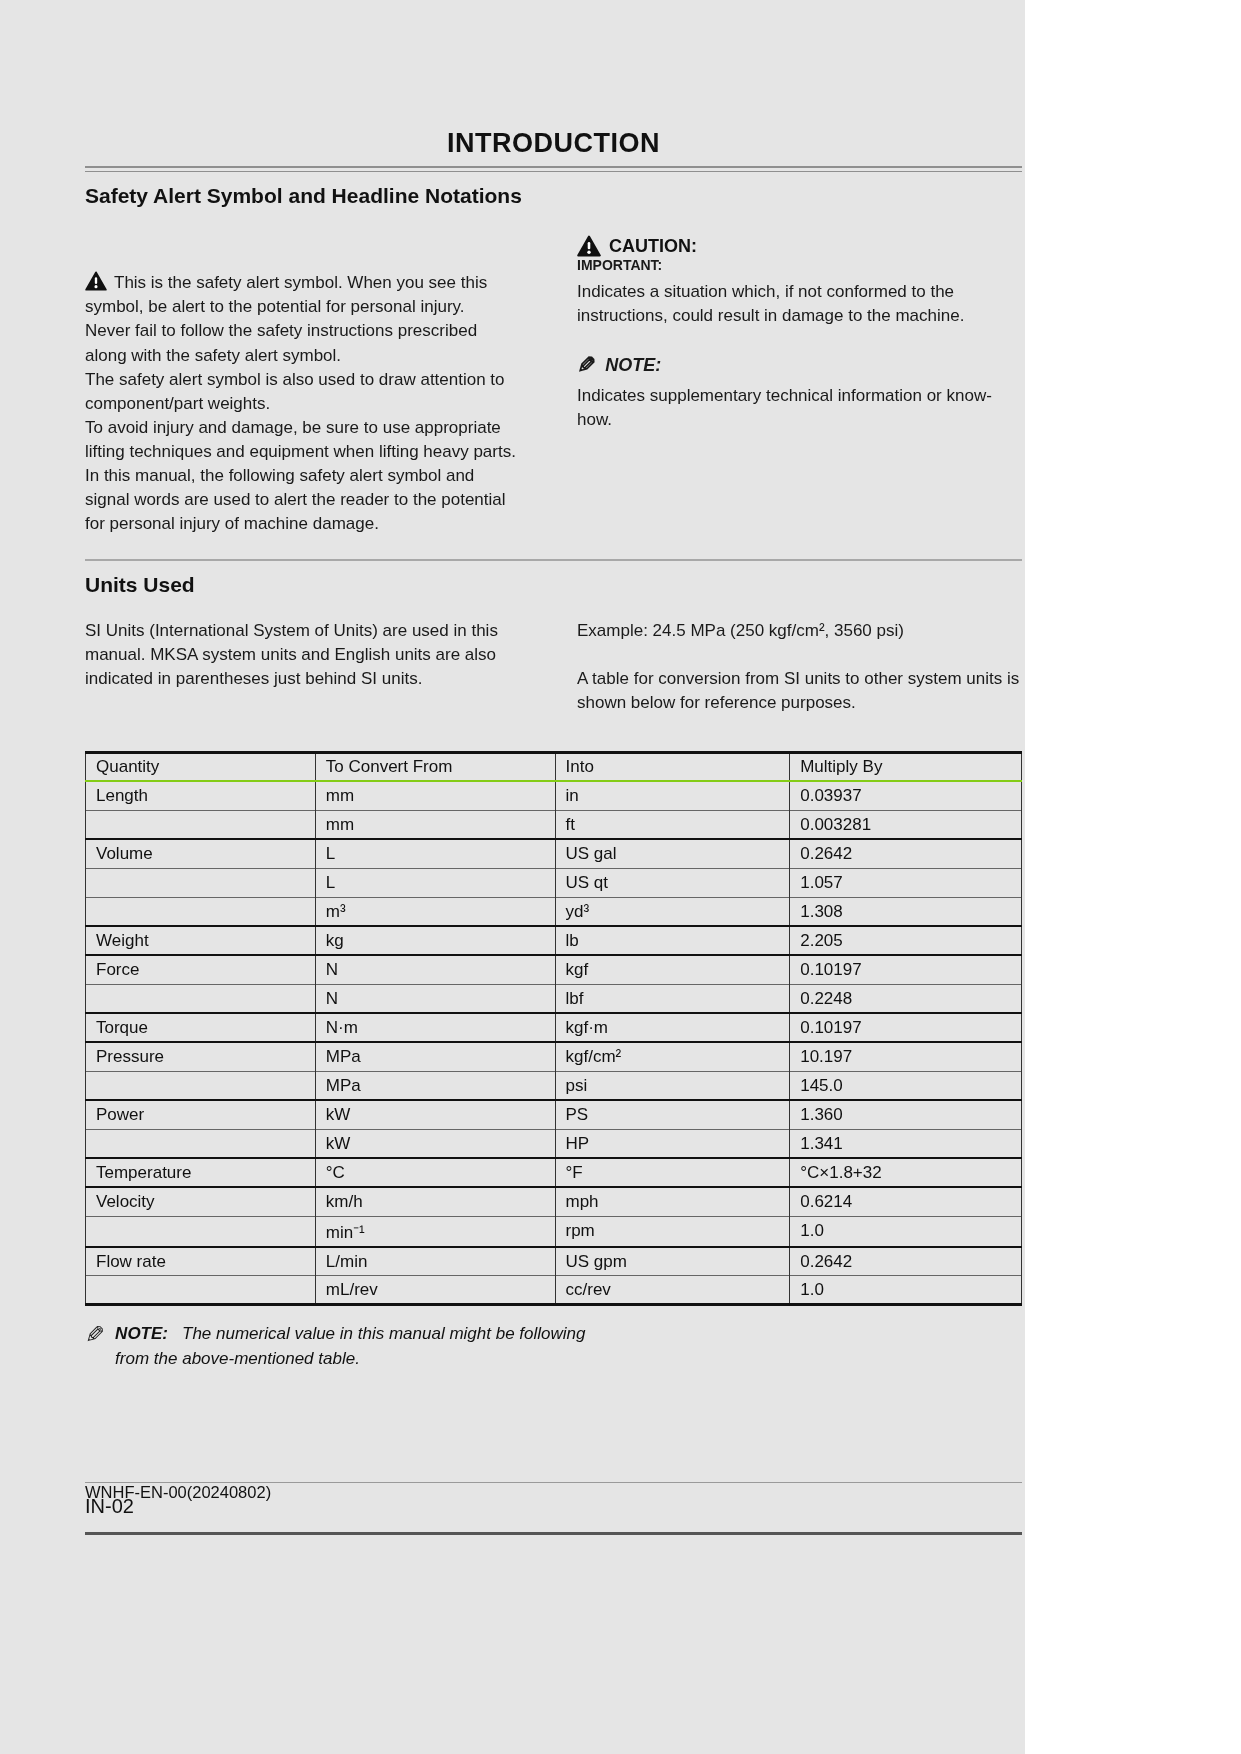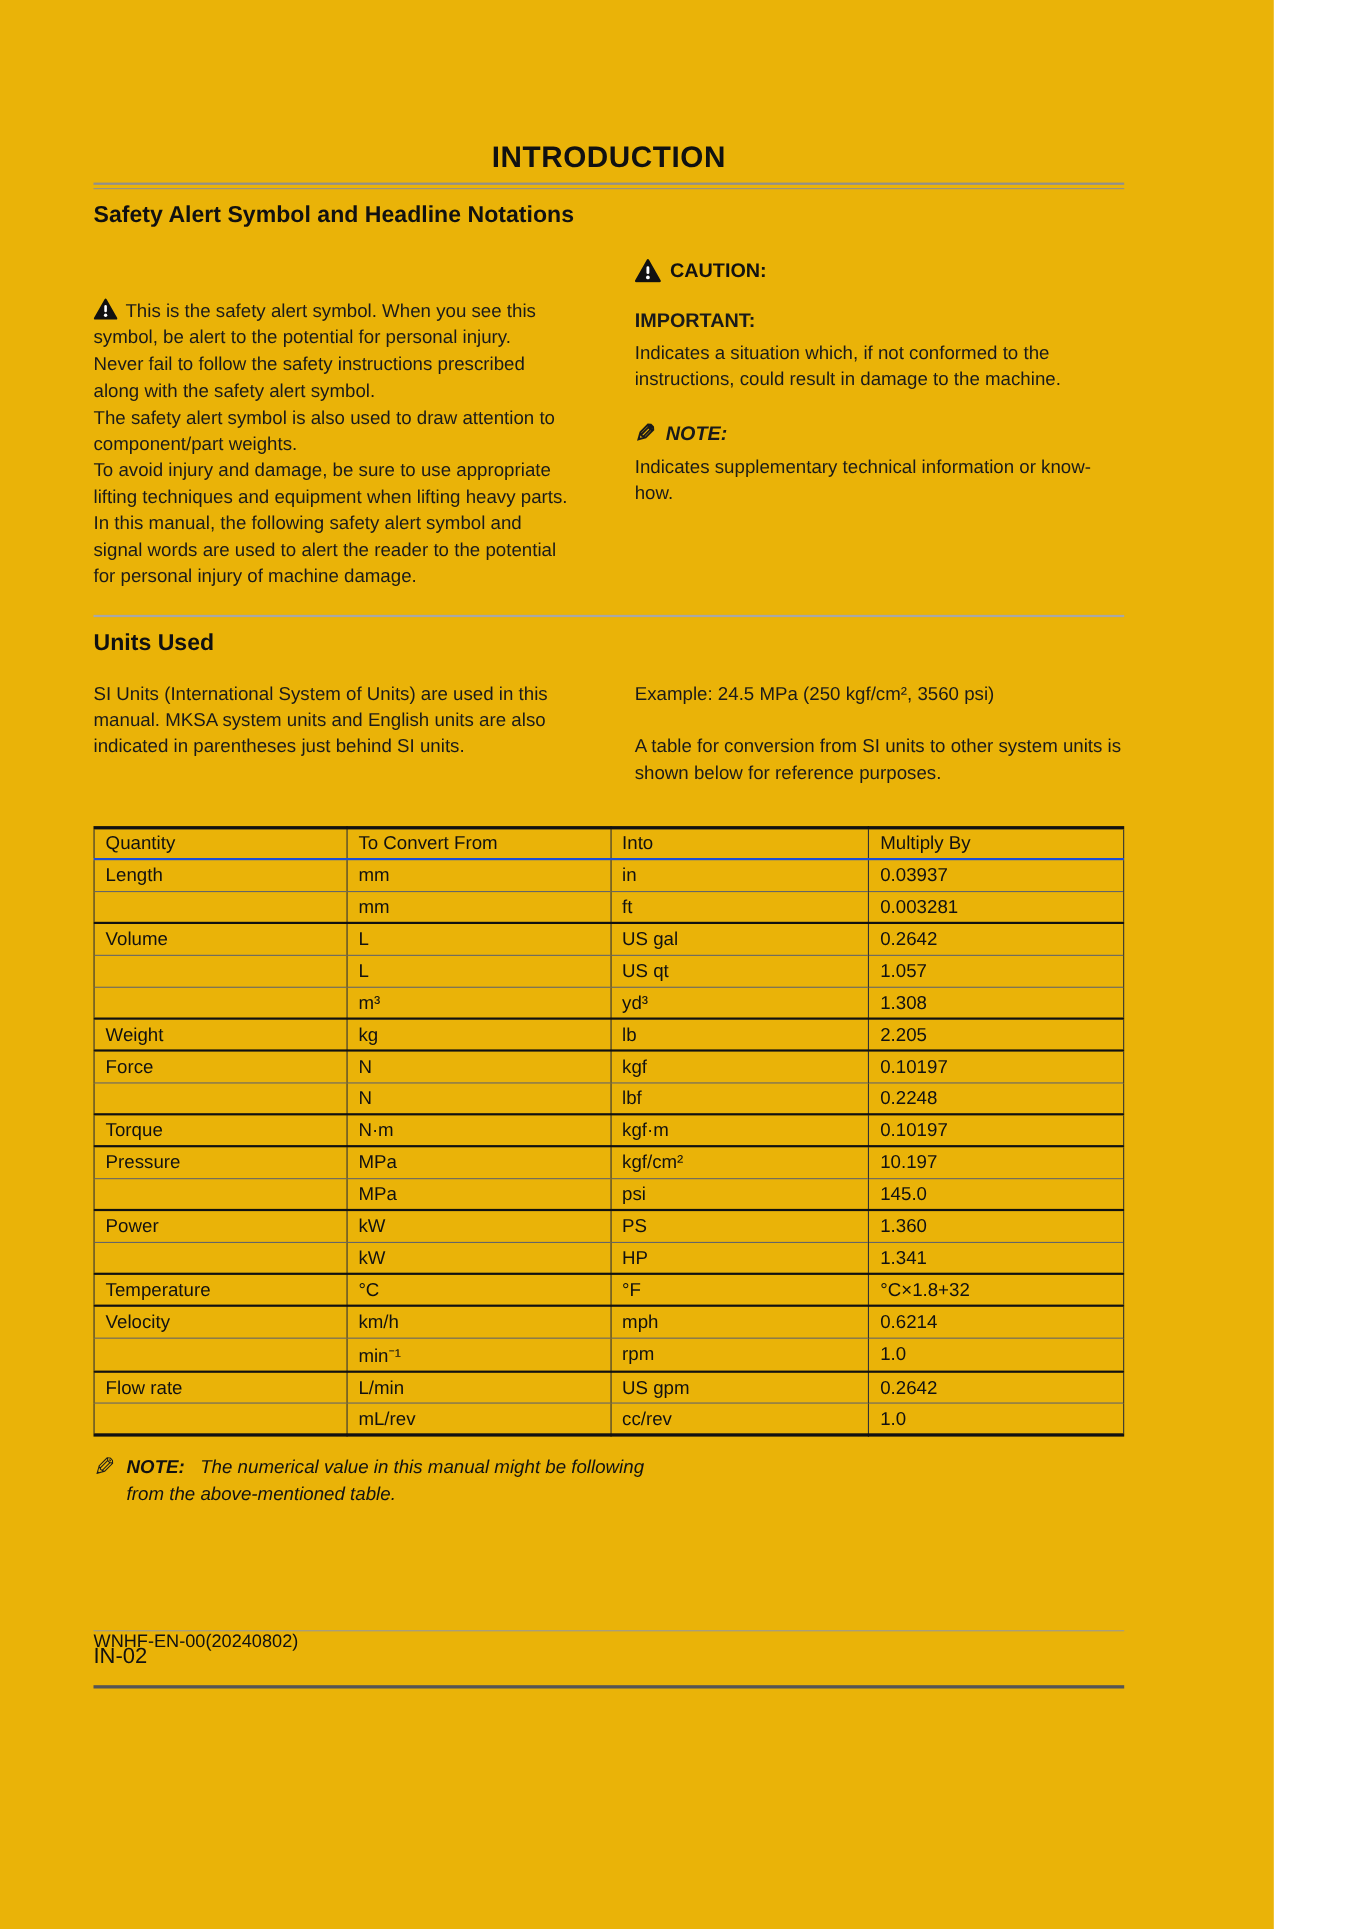--- a/index.html
+++ b/index.html
@@ -4,23 +4,23 @@
 <style>
   * { margin: 0; padding: 0; box-sizing: border-box; }
   html, body { background: #ffffff; }
   body {
     font-family: "Liberation Sans", sans-serif;
     color: #1a1a1a;
     -webkit-font-smoothing: antialiased;
   }
   .page {
     position: relative;
-    width: 1158px;
+    width: 1025px;
     height: 1754px;
-    background: #eab308;
+    background: #e5e5e5;
     overflow: hidden;
   }
   .content {
     position: absolute;
     left: 85px;
     top: 0;
     width: 937px;
   }
   .doc-title {
     margin-top: 128px;
@@ -68,21 +68,21 @@
     display: flex;
     align-items: center;
     gap: 8px;
     font-size: 18px;
     font-weight: bold;
     color: #111;
   }
   .label-row.first { margin-top: 6px; }
   .label-row .warn-icon { width: 24px; height: 22px; margin-right: 0; vertical-align: 0; }
   .label-body { margin-top: 7px; font-size: 17px; line-height: 1.42; }
-  .important-label { margin-top: 24px; font-size: 18px; font-weight: bold; }
+  .important-label { font-size: 14px; font-weight: bold; }
   .note-label-row {
     margin-top: 26px;
     display: flex;
     align-items: center;
     gap: 9px;
     font-size: 18px;
     font-style: italic;
     font-weight: bold;
   }
   .pencil-icon {
@@ -116,21 +116,21 @@
     text-align: left;
     font-weight: normal;
     padding: 3px 10px;
     height: 29px;
     border-left: 1px solid #333;
     border-right: 1px solid #333;
     vertical-align: middle;
   }
   .conv thead tr {
     border-top: 3px solid #111;
-    border-bottom: 2px solid #1d4ed8;
+    border-bottom: 2px solid #84cc16;
   }
   .conv tbody tr { border-bottom: 1px solid #666; }
   .conv tbody tr.group-end { border-bottom: 2px solid #111; }
   .conv tbody tr:last-child { border-bottom: 3px solid #111; }
 
   .table-note {
     margin-top: 16px;
     display: flex;
     gap: 10px;
     align-items: flex-start;

